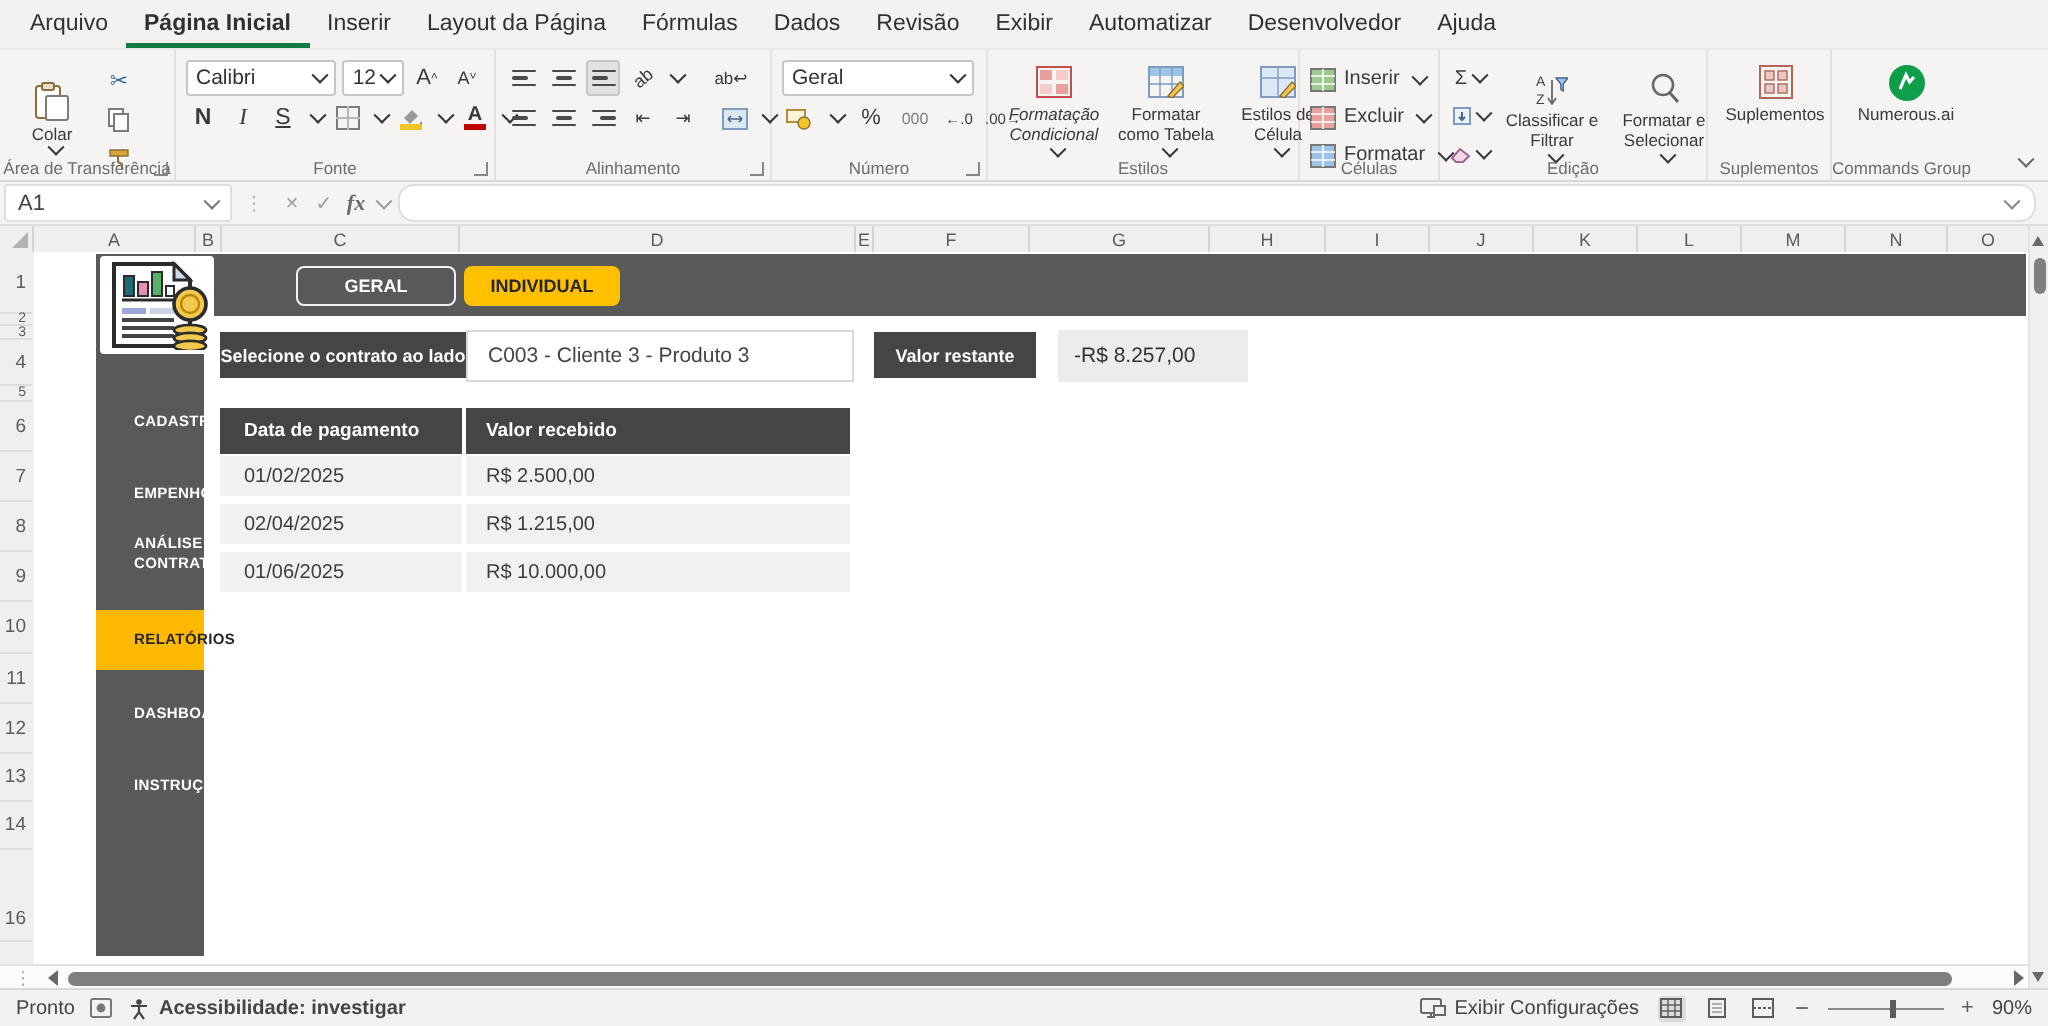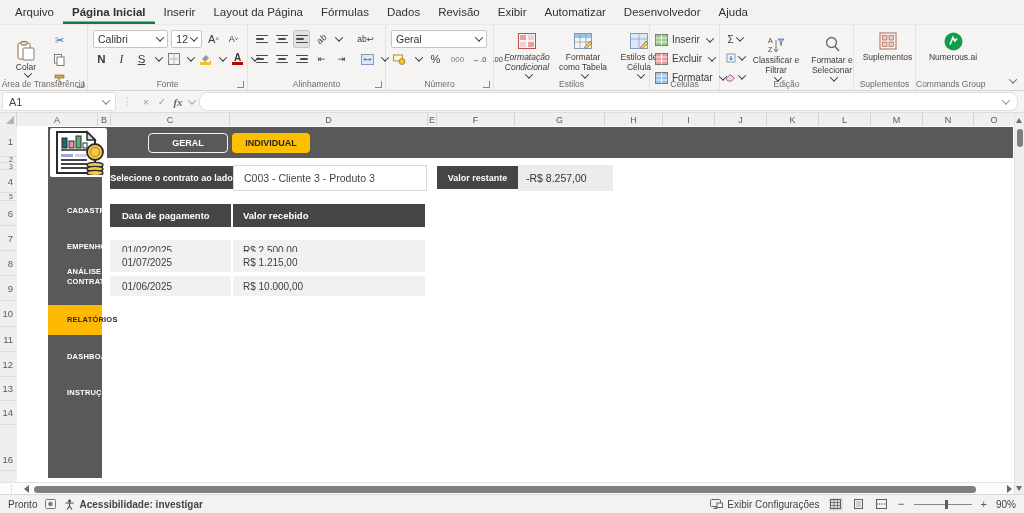--- a/index.html
+++ b/index.html
@@ -70,21 +70,21 @@
            display:flex;align-items:center;padding-left:19px;box-sizing:border-box;line-height:1.3}
   .navitem.active{background:#FFB900;color:#262626}
   .pill{position:absolute;height:20px;border-radius:4px;display:flex;align-items:center;justify-content:center;
         font-size:9px;font-weight:bold;box-sizing:border-box}
   .pill.geral{left:131px;top:7px;width:80px;background:#595959;border:1px solid #f2f2f2;color:#fff}
   .pill.indiv{left:215px;top:7px;width:78px;background:#FFC000;color:#262626}
   .dlabel{position:absolute;background:#454545;color:#fff;font-size:9px;font-weight:bold;
           display:flex;align-items:center;justify-content:center;text-align:center}
   .selbox{position:absolute;left:216px;top:39px;width:194px;height:26px;background:#fff;border:1px solid #d9d9d9;
           box-sizing:border-box;display:flex;align-items:center;padding-left:10px;font-size:10.5px;color:#444}
-  .valbox{position:absolute;left:501px;top:39px;width:87px;height:26px;background:#ececec;
+  .valbox{position:absolute;left:512px;top:39px;width:87px;height:26px;background:#ececec;
           display:flex;align-items:center;padding-left:8px;font-size:10.5px;color:#333}
   .thead{position:absolute;left:93px;top:78px;width:315px;height:23px;display:flex;gap:2px}
   .thead div{background:#454545;color:#fff;font-size:9.5px;font-weight:bold;display:flex;align-items:center;box-sizing:border-box}
   .trow{position:absolute;left:93px;width:315px;height:20px;display:flex;gap:2px}
   .trow div{background:#f1f1f1;color:#3d3d3d;font-size:10px;display:flex;align-items:center;box-sizing:border-box}
   .c1{width:121px;padding-left:12px}.c2{flex:1;padding-left:10px}
   
   .hscroll{position:absolute;left:0;right:9px;bottom:18px;height:12px;background:#fcfcfc;border-top:1px solid #e4e2e0;
            display:flex;align-items:center}
   .hthumb{height:7px;background:#7f7f7f;border-radius:4px;flex:none}
@@ -547,26 +547,26 @@
   <div class="dlabel" style="left:93px;top:40px;width:123px;height:23px">Selecione o contrato ao lado</div>
   <div class="selbox">C003 - Cliente 3 - Produto 3</div>
   <div class="dlabel" style="left:420px;top:40px;width:81px;height:23px">Valor restante</div>
   <div class="valbox">-R$ 8.257,00</div>
 
   <div class="thead" id="table-head">
       <div class="c1">Data de pagamento</div>
       <div class="c2">Valor recebido</div>
     </div>
   <div id="table-rows">
-      <div class="trow" style="top: 102px; margin-top: 12px;">
+      <div class="trow" style="top: 102px;">
         <div class="c1">01/02/2025</div>
         <div class="c2">R$ 2.500,00</div>
       </div>
       <div class="trow" style="top: 126px;">
-        <div class="c1">01/07/2025</div>
+        <div class="c1">02/04/2025</div>
         <div class="c2">R$ 1.215,00</div>
       </div>
       <div class="trow" style="top: 150px;">
         <div class="c1">01/06/2025</div>
         <div class="c2">R$ 10.000,00</div>
       </div>
     </div>
 </div>
 
 <div class="hscroll">

